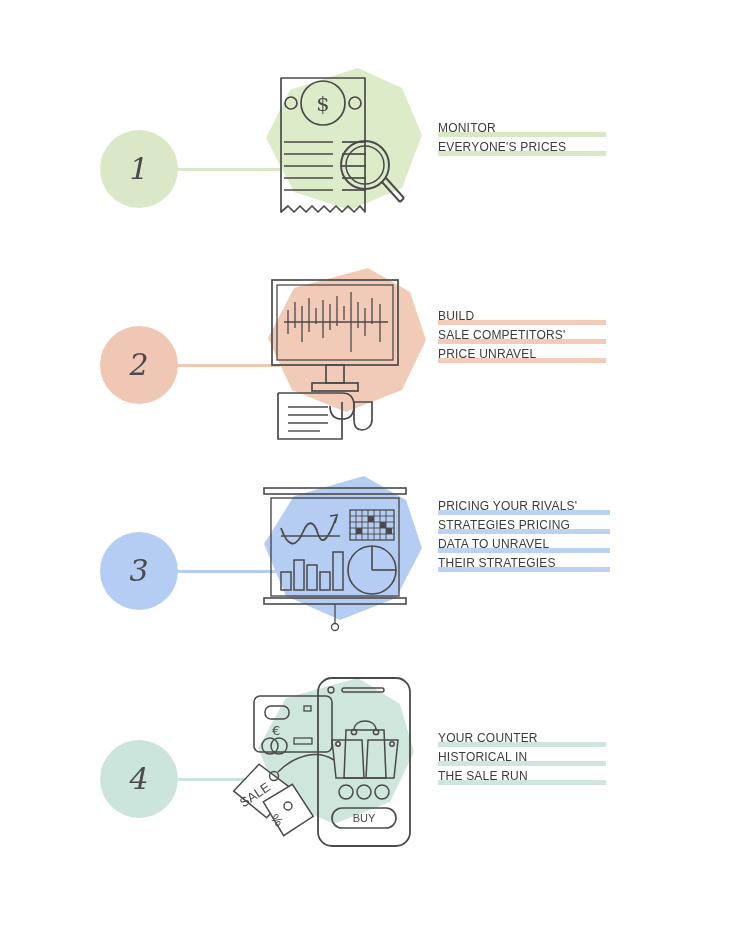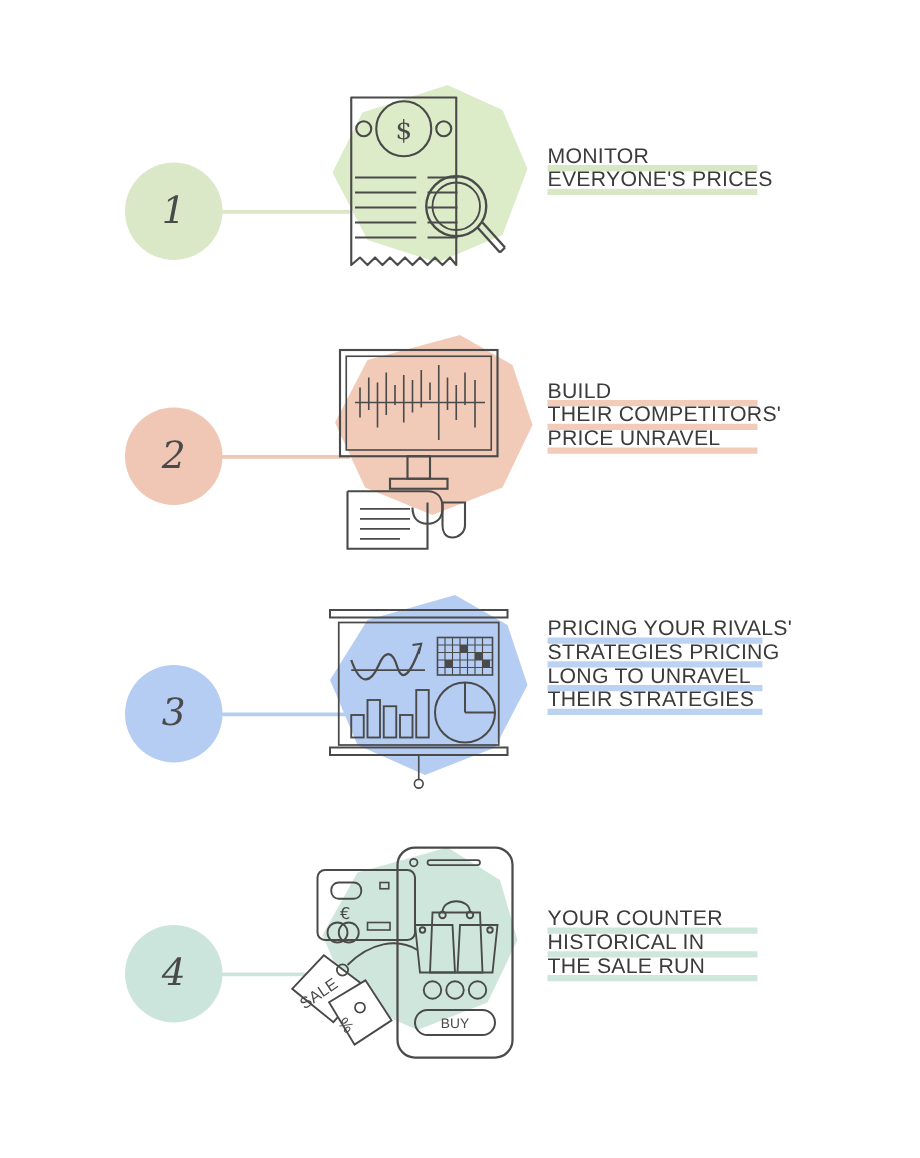--- a/index.html
+++ b/index.html
@@ -48,21 +48,21 @@
   .tline .bar{
     position:absolute;
     left:0;
     bottom:0px;
     height:5px;
     width:168px;
   }
   .tline .txt{
     position:absolute;
     left:0;bottom:2px;
-    font-size:17px;
+    font-size:12px;
     font-weight:400;
     letter-spacing:0.2px;
     color:#3b3b3b;
     white-space:nowrap;
     font-family:"Liberation Sans", sans-serif;
   }
 </style>
 </head>
 <body>
 
@@ -160,21 +160,21 @@
     </svg>
   </div>
 
   <div class="textblock" style="top:38px;">
     <div class="tline">
       <div class="bar" style="background:#f3cbb9;"></div>
       <div class="txt">BUILD</div>
     </div>
     <div class="tline">
       <div class="bar" style="background:#f3cbb9;"></div>
-      <div class="txt">THEIR COMPETITORS'</div>
+      <div class="txt">SALE COMPETITORS'</div>
     </div>
     <div class="tline">
       <div class="bar" style="background:#f3cbb9;"></div>
       <div class="txt">PRICE UNRAVEL</div>
     </div>
   </div>
 </div>
 
 <div class="step" style="top:468px;">
 
@@ -235,21 +235,21 @@
     <div class="tline">
       <div class="bar" style="background:#bcd2f2;width:172px;"></div>
       <div class="txt">PRICING YOUR RIVALS'</div>
     </div>
     <div class="tline">
       <div class="bar" style="background:#bcd2f2;width:172px;"></div>
       <div class="txt">STRATEGIES PRICING</div>
     </div>
     <div class="tline">
       <div class="bar" style="background:#bcd2f2;width:172px;"></div>
-      <div class="txt">LONG TO UNRAVEL</div>
+      <div class="txt">DATA TO UNRAVEL</div>
     </div>
     <div class="tline">
       <div class="bar" style="background:#bcd2f2;width:172px;"></div>
       <div class="txt">THEIR STRATEGIES</div>
     </div>
   </div>
 </div>
 
 <div class="step" style="top:668px;">
 

